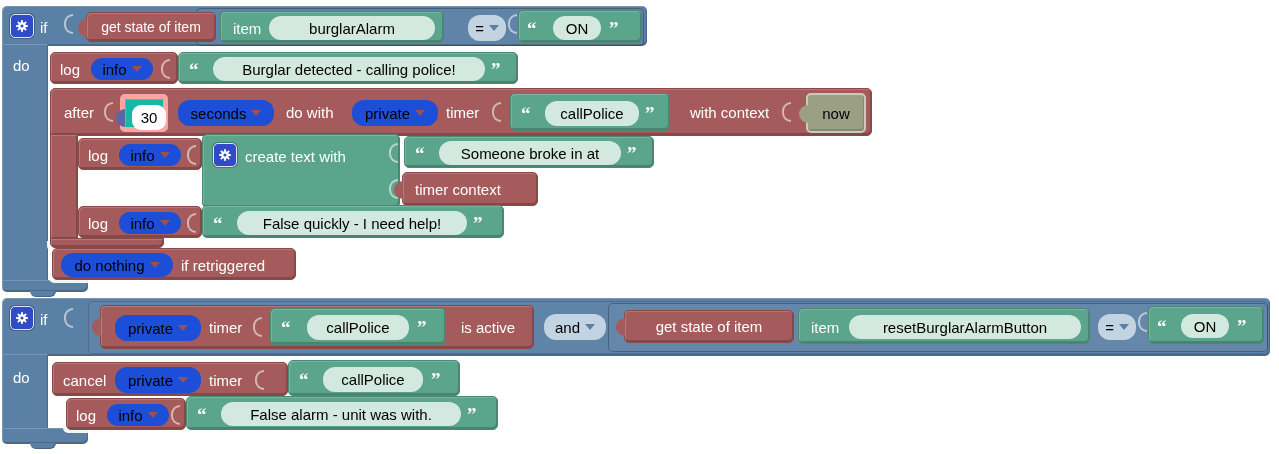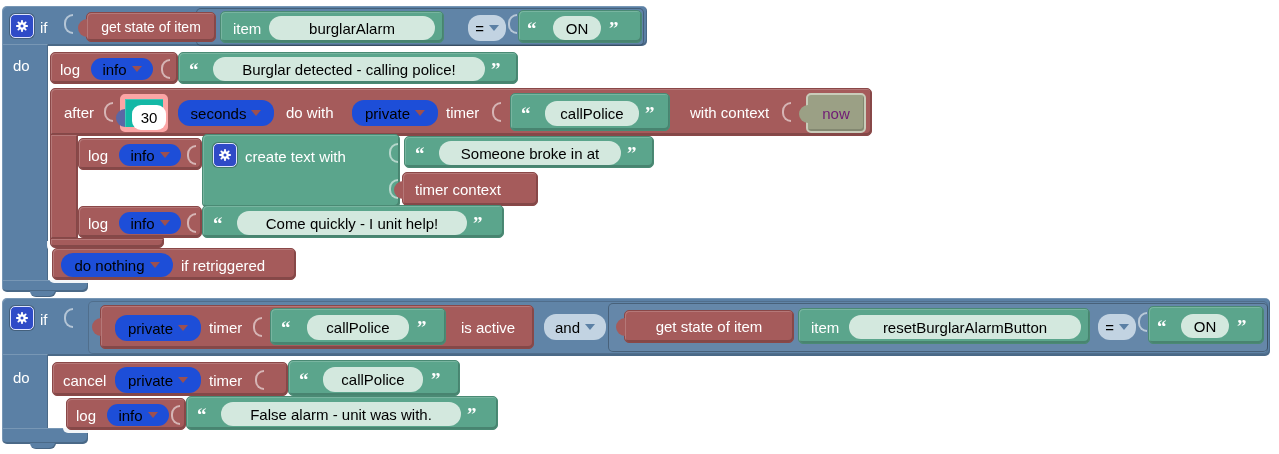--- a/index.html
+++ b/index.html
@@ -133,21 +133,21 @@
         <span class="q" style="left:10px;top:10px;">“</span>
         <div class="fld mint" style="left:34px;top:7px;width:94px;height:25px;">
           <span>callPolice</span>
         </div>
         <span class="q" style="left:134px;top:10px;">”</span>
       </div>
       <span class="lbl" style="left:690px;top:105px;">with context</span>
       <div class="sk" style="left:782px;top:102px;"></div>
       <div class="b grey" style="left:806px;top:93px;width:60px;height:40px;display:flex;align-items:center;justify-content:center;">
         <div class="tabL" style="left:-9px;top:10px;background:#9ba085;"></div>
-        <span style="color:#701a75;font-size:15px;">now</span>
+        <span style="color:#000000;font-size:15px;">now</span>
       </div>
 
       <div class="b red" style="left:78px;top:138px;width:124px;height:32px;">
         <span class="lbl" style="left:9px;top:9px;">log</span>
         <div class="fld pink" style="left:40px;top:5px;width:62px;height:22px;">
           <span>info</span>
           <span class="arr arr-red"></span>
         </div>
         <div class="sk" style="left:108px;top:6px;"></div>
       </div>
@@ -184,21 +184,21 @@
         <span class="lbl" style="left:9px;top:9px;">log</span>
         <div class="fld pink" style="left:40px;top:5px;width:62px;height:22px;">
           <span>info</span>
           <span class="arr arr-red"></span>
         </div>
         <div class="sk" style="left:108px;top:6px;"></div>
       </div>
       <div class="b green" style="left:202px;top:205px;width:302px;height:33px;">
         <span class="q" style="left:10px;top:8px;">“</span>
         <div class="fld mint" style="left:34px;top:5px;width:230px;height:24px;">
-          <span>Come quickly - I unit help!</span>
+          <span>False quickly - I need help!</span>
         </div>
         <span class="q" style="left:270px;top:8px;">”</span>
       </div>
     </div>
 
     <div class="b red hl" style="left:52px;top:248px;width:244px;height:32px;">
       <div class="fld pink" style="left:8px;top:4px;width:112px;height:24px;">
         <span>do nothing</span>
         <span class="arr arr-red"></span>
       </div>

